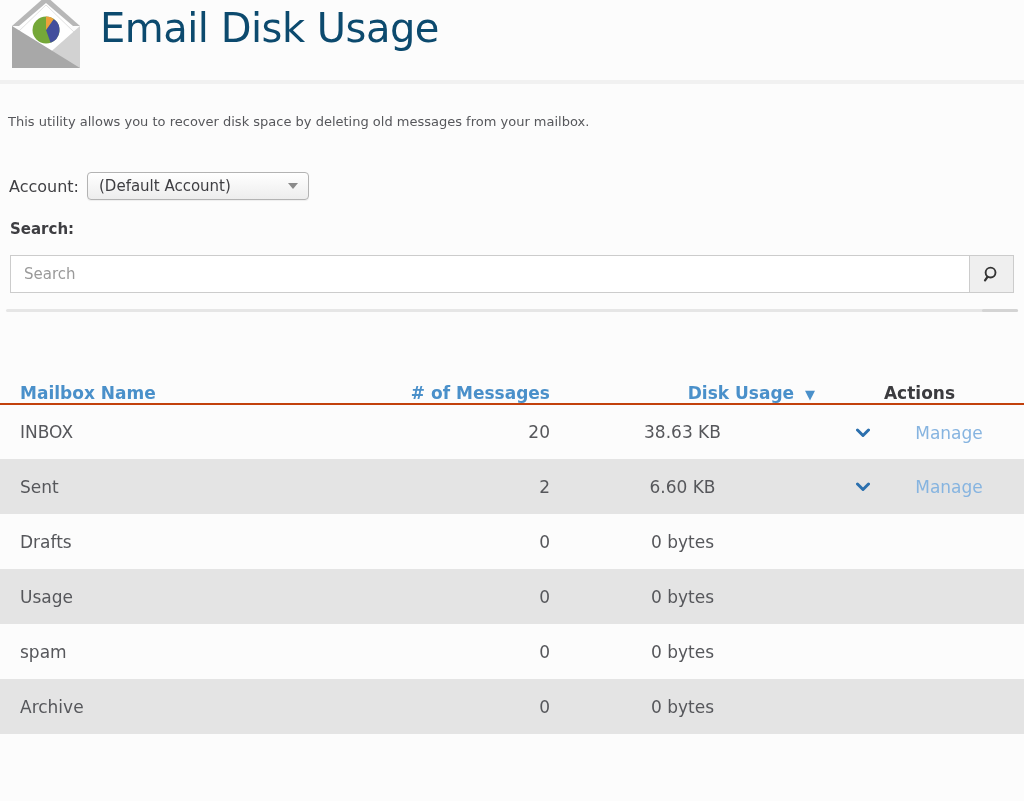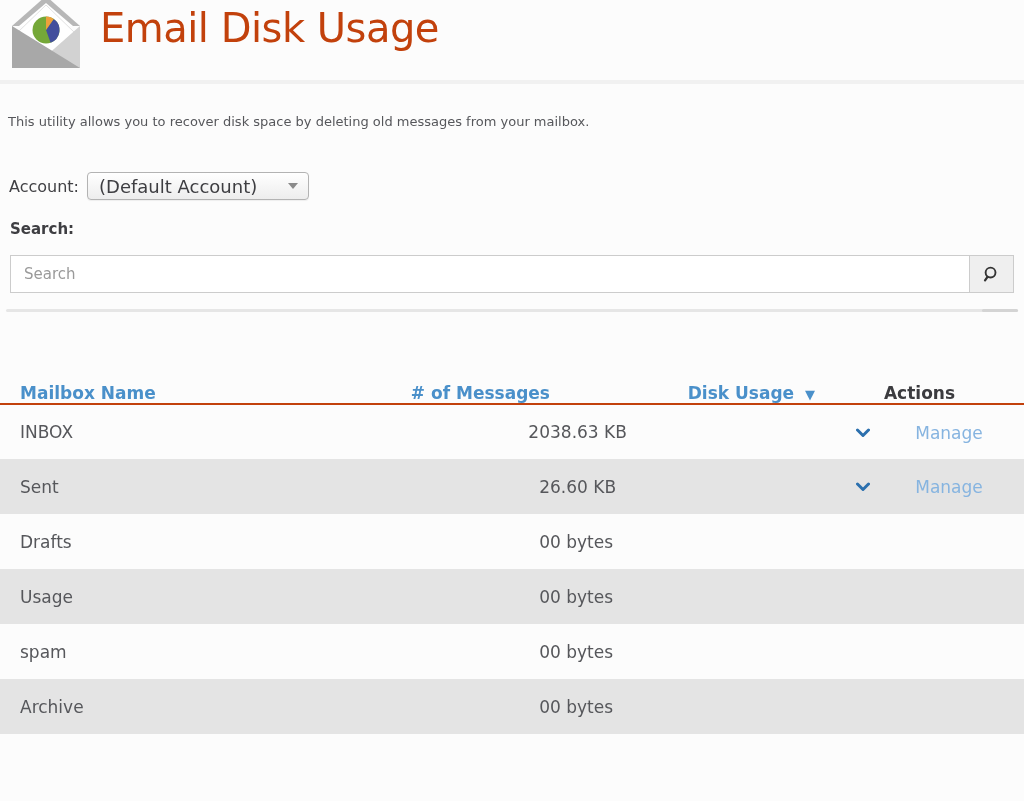--- a/index.html
+++ b/index.html
@@ -23,21 +23,21 @@
   }
   .app-icon {
     width: 80px;
     height: 80px;
     margin-top: -6px;
     flex: 0 0 auto;
   }
   .page-title {
     font-size: 40px;
     font-weight: 400;
-    color: #c2410c;
+    color: #0c4a6e;
     margin: 6px 0 0 14px;
     line-height: 1.1;
     letter-spacing: -0.5px;
   }
 
   
   .description {
     margin: 30px 8px 0 8px;
     font-size: 13px;
     color: #56575b;
@@ -58,21 +58,21 @@
     width: 222px;
     height: 28px;
     border: 1px solid #b3b3b3;
     border-radius: 4px;
     background: linear-gradient(#ffffff, #ededed);
     box-shadow: 0 1px 1px rgba(0,0,0,0.06);
     display: flex;
     align-items: center;
     justify-content: space-between;
     padding: 0 10px 0 11px;
-    font-size: 18px;
+    font-size: 15px;
     color: #3e3e42;
     cursor: default;
   }
   .caret-down {
     width: 0; height: 0;
     border-left: 5px solid transparent;
     border-right: 5px solid transparent;
     border-top: 6px solid #8a8a8a;
   }
 
@@ -152,21 +152,21 @@
 
   .mailbox-table td {
     height: 55px;
     font-size: 17px;
     color: #56575b;
     padding: 0;
     white-space: nowrap;
   }
   .mailbox-table td.cell-name   { padding-left: 20px; text-align: left; }
   .mailbox-table td.cell-num    { text-align: right; }
-  .mailbox-table td.cell-usage  { text-align: left; margin-top: 12px; }
+  .mailbox-table td.cell-usage  { text-align: center; margin-top: 12px; }
   .mailbox-table td.cell-actions{ text-align: center; }
   .mailbox-table tbody tr:nth-child(even) { background: #e4e4e4; }
 
   .manage-link {
     display: inline-flex;
     align-items: center;
     text-decoration: none;
     font-size: 17px;
     color: #86b4e0;
     cursor: pointer;

